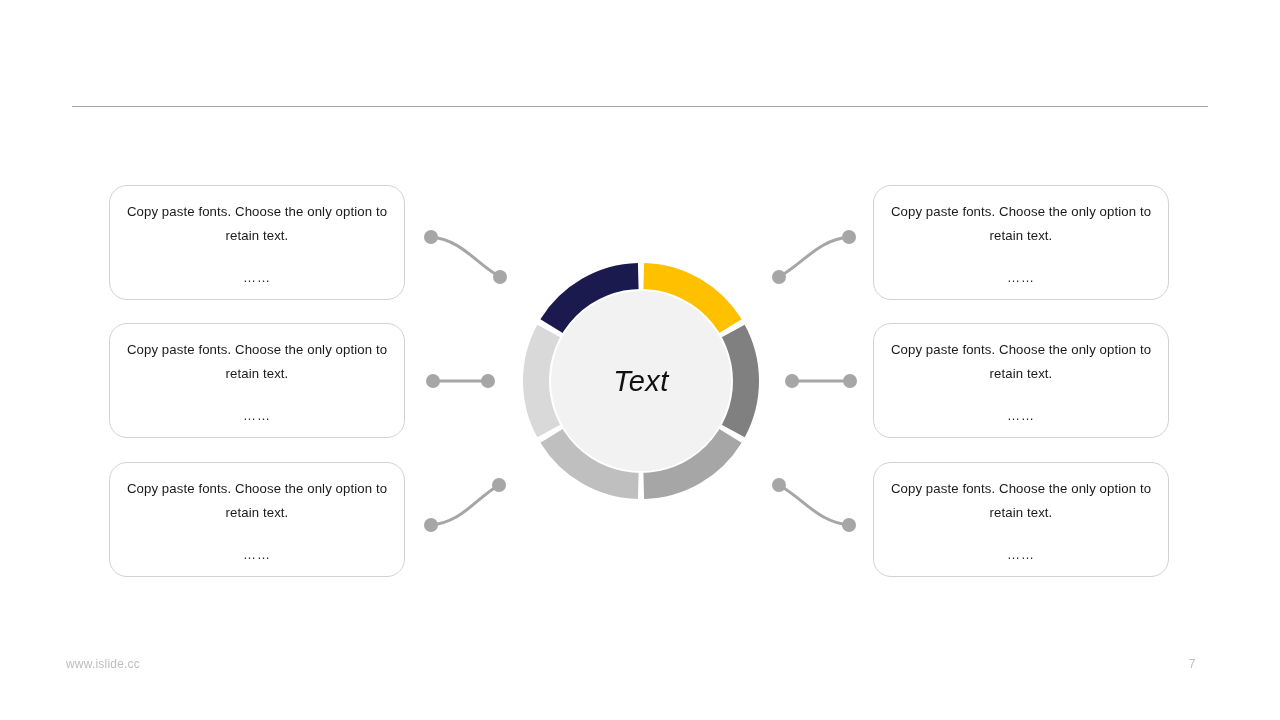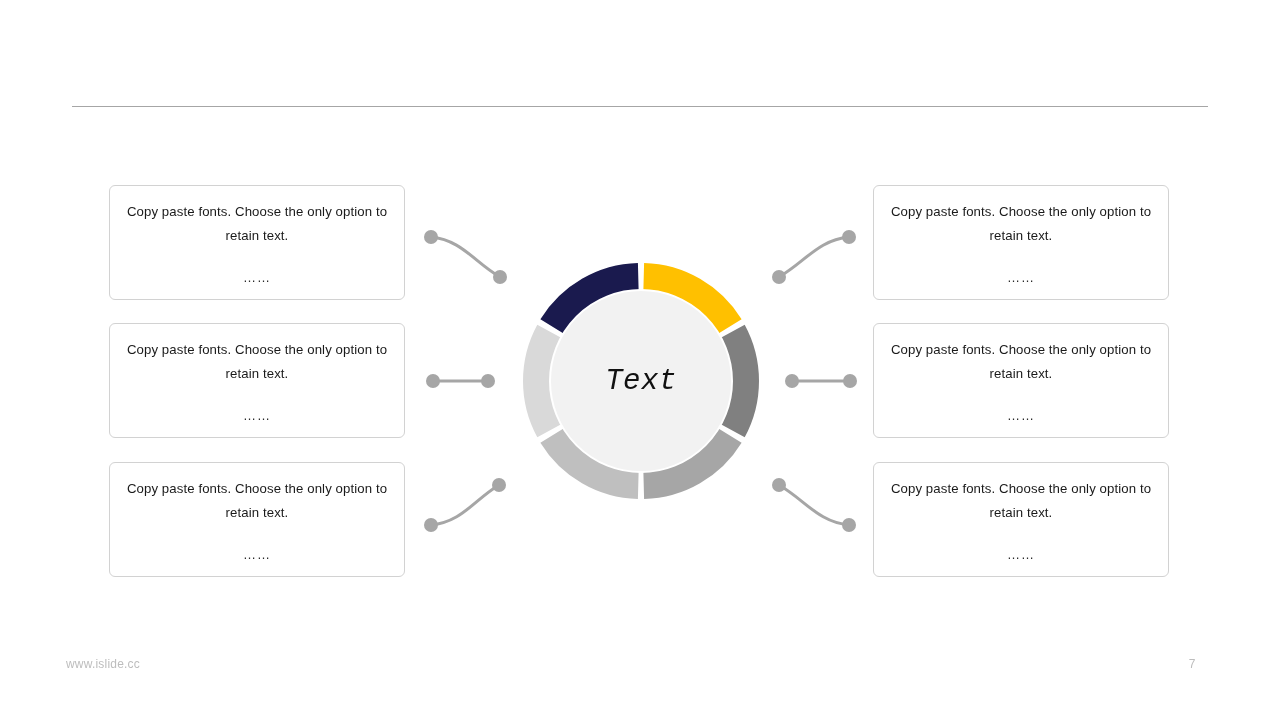--- a/index.html
+++ b/index.html
@@ -29,21 +29,21 @@
   }
 
   
   .textbox {
     position: absolute;
     width: 296px;
     height: 115px;
     box-sizing: border-box;
     background: #ffffff;
     border: 1px solid #d2d2d2;
-    border-radius: 6px;
+    border-radius: 18px;
     padding: 14px 14px 10px 14px;
     display: flex;
     flex-direction: column;
     align-items: center;
     justify-content: flex-start;
   }
   .tb-body {
     font-size: 13.2px;
     line-height: 1.82;
     color: #1a1a1a;
@@ -66,21 +66,20 @@
   .row-2 { top: 323px; }
   .row-3 { top: 462px; }
 
   
   #donut-wrap {
     position: absolute;
     left: 523px;
     top: 263px;
     width: 236px;
     height: 236px;
-    font-family: Liberation Mono, monospace;
   }
   #donut-svg {
     display: block;
     width: 236px;
     height: 236px;
   }
   #donut-center-label {
     position: absolute;
     left: 0;
     top: 0;

